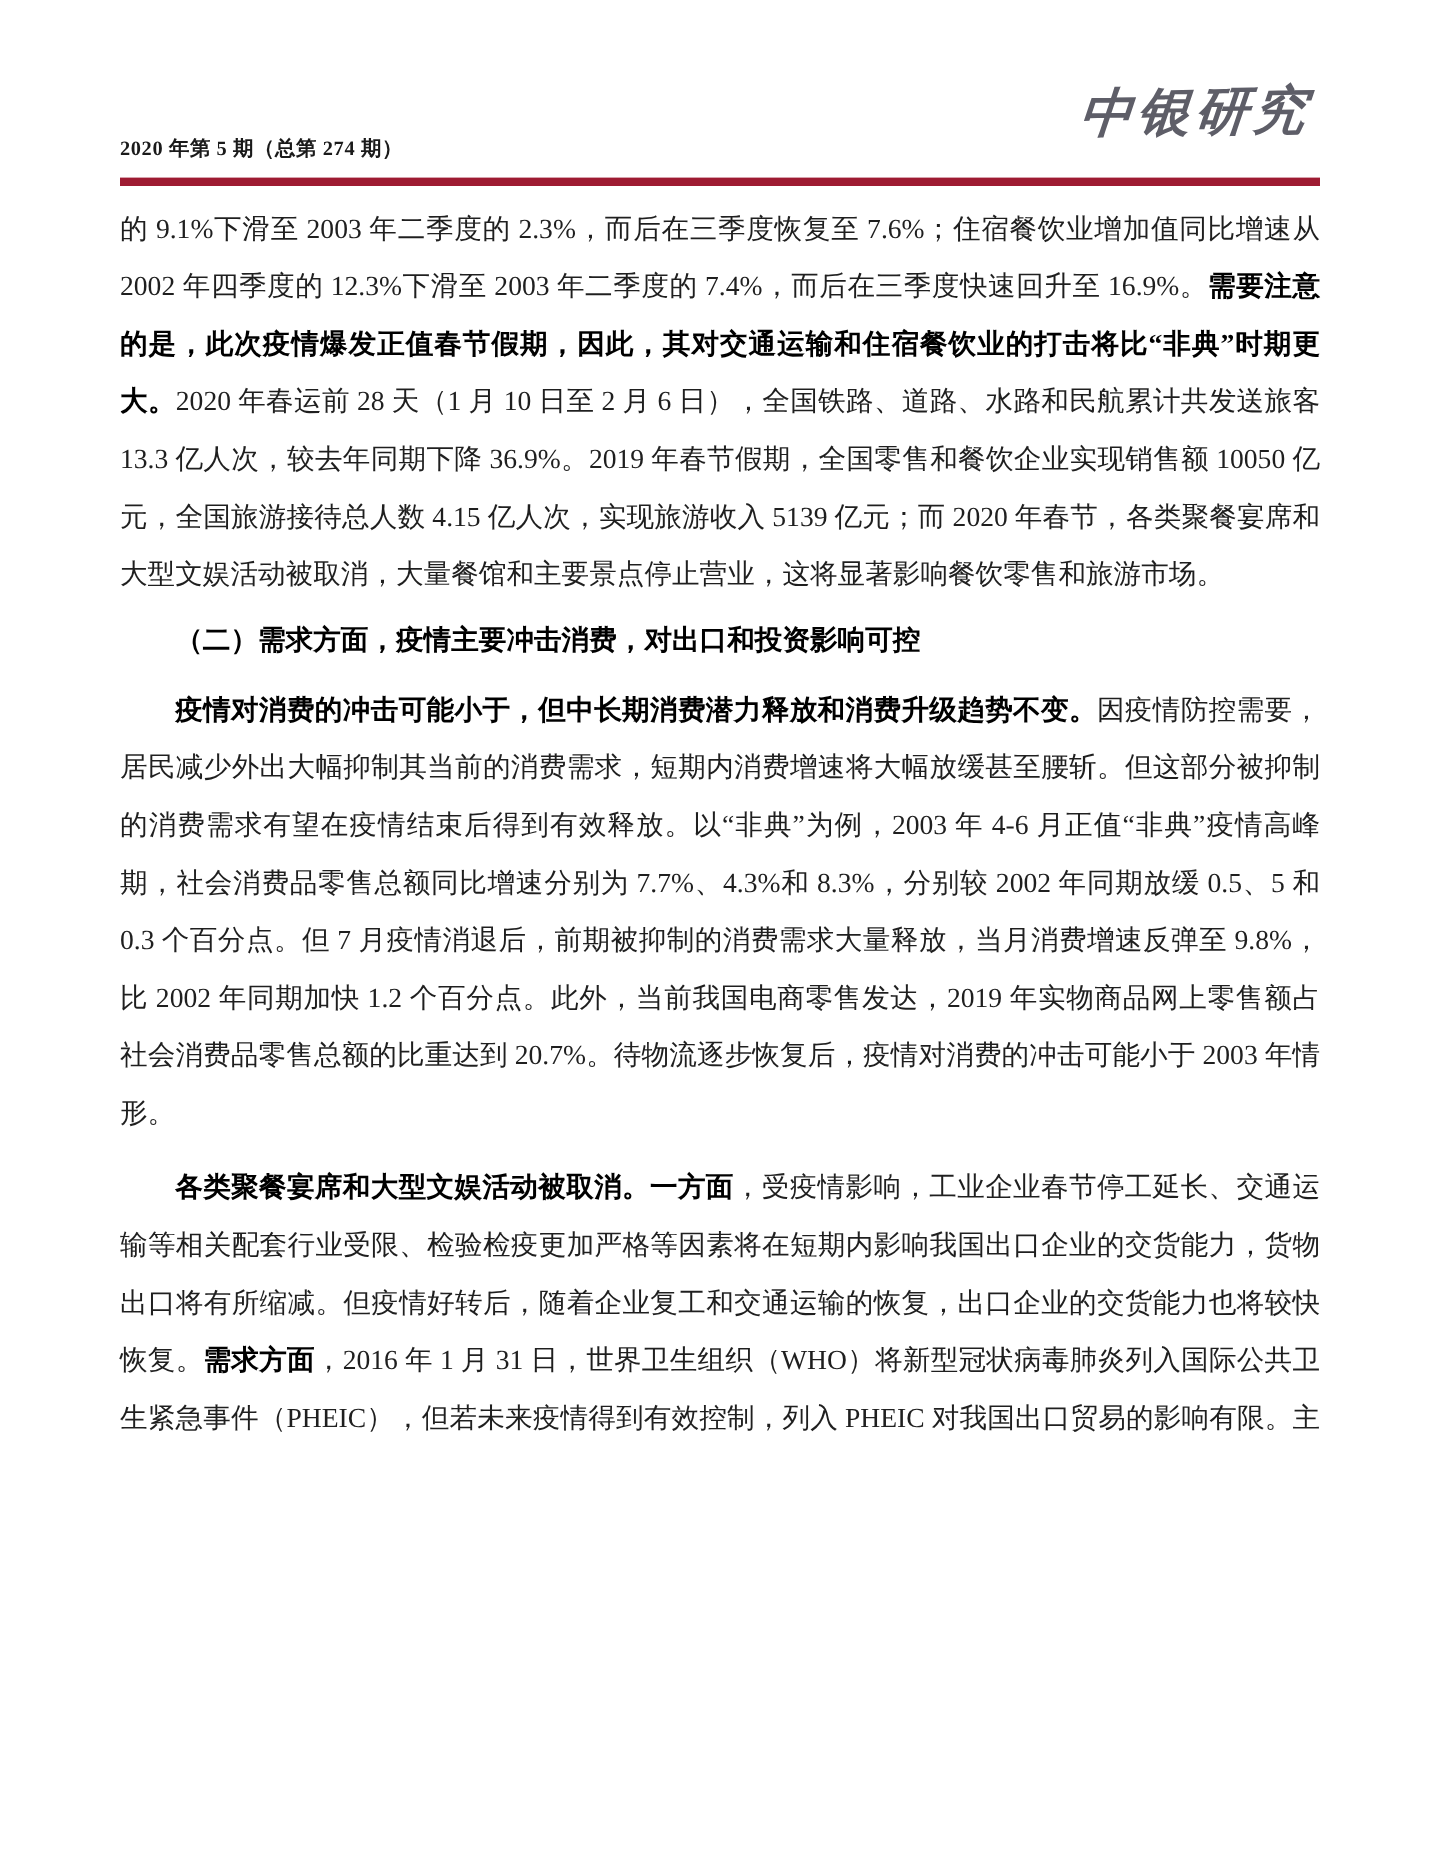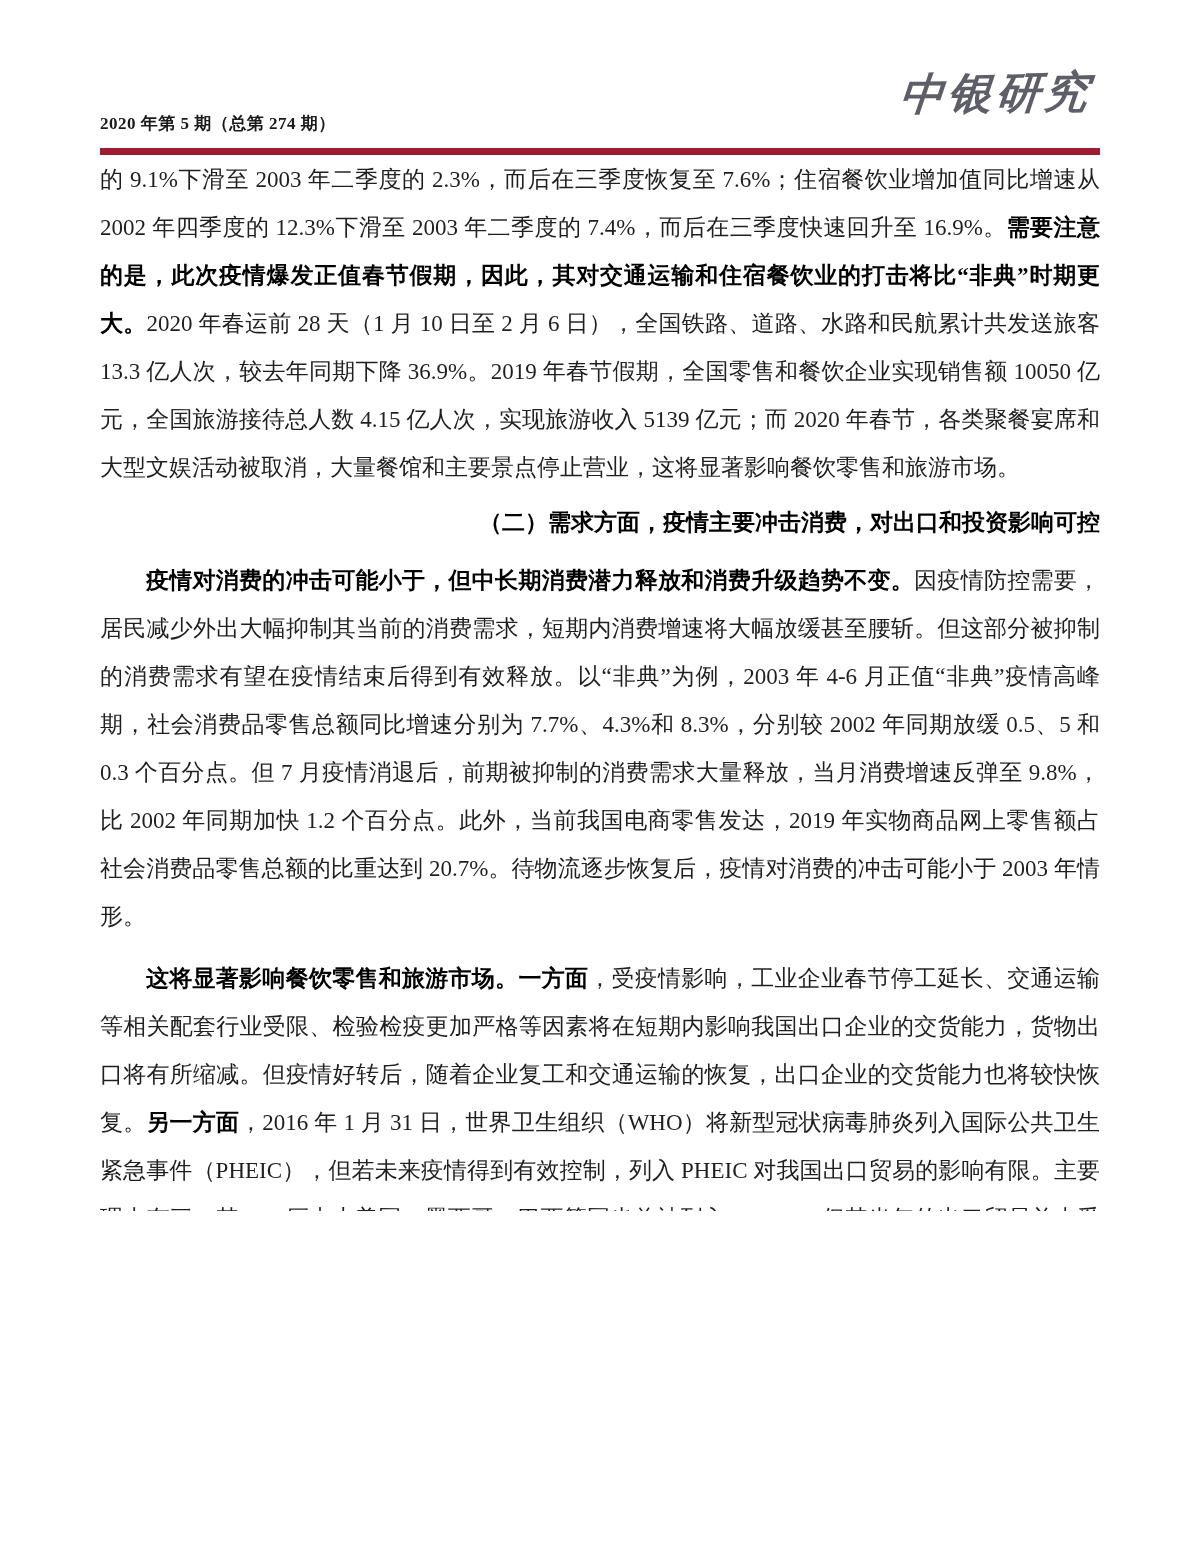--- a/index.html
+++ b/index.html
@@ -44,21 +44,21 @@
     top: 148px;
     width: 1000px;
     height: 7px;
     background: #9e1b32;
   }
 
   
   .doc-body {
     position: absolute;
     left: 100px;
-    top: 156px;
+    top: 167px;
     width: 1000px;
     color: #1f1f1f;
     font-size: 23px;
     line-height: 48px;
     text-align: justify;
   }
   .doc-body p {
     margin: 0;
   }
   .para-indent {
@@ -70,21 +70,21 @@
   }
   .section-heading {
     margin: 0;
     padding-left: 2em;
     font-size: 23px;
     font-weight: bold;
     color: #000000;
     line-height: 48px;
     margin-top: 7px;
     margin-bottom: 10px;
-    text-align: right;
+    text-align: left;
   }
   .para-gap {
     margin-top: 14px !important;
   }
 
   
   .footer-rule {
     position: absolute;
     left: 100px;
     top: 1451px;
@@ -119,21 +119,21 @@
       <span>的 9.1%下滑至 2003 年二季度的 2.3%，而后在三季度恢复至 7.6%；住宿餐饮业增加值同比增速从 2002 年四季度的 12.3%下滑至 2003 年二季度的 7.4%，而后在三季度快速回升至 16.9%。</span><span class="run-bold">需要注意的是，此次疫情爆发正值春节假期，因此，其对交通运输和住宿餐饮业的打击将比“非典”时期更大。</span><span>2020 年春运前 28 天（1 月 10 日至 2 月 6 日），全国铁路、道路、水路和民航累计共发送旅客 13.3 亿人次，较去年同期下降 36.9%。2019 年春节假期，全国零售和餐饮企业实现销售额 10050 亿元，全国旅游接待总人数 4.15 亿人次，实现旅游收入 5139 亿元；而 2020 年春节，各类聚餐宴席和大型文娱活动被取消，大量餐馆和主要景点停止营业，这将显著影响餐饮零售和旅游市场。</span>
     </p>
 
     <h2 class="section-heading">（二）需求方面，疫情主要冲击消费，对出口和投资影响可控</h2>
 
     <p class="para-indent">
       <span class="run-bold">疫情对消费的冲击可能小于，但中长期消费潜力释放和消费升级趋势不变。</span><span>因疫情防控需要，居民减少外出大幅抑制其当前的消费需求，短期内消费增速将大幅放缓甚至腰斩。但这部分被抑制的消费需求有望在疫情结束后得到有效释放。以“非典”为例，2003 年 4-6 月正值“非典”疫情高峰期，社会消费品零售总额同比增速分别为 7.7%、4.3%和 8.3%，分别较 2002 年同期放缓 0.5、5 和 0.3 个百分点。但 7 月疫情消退后，前期被抑制的消费需求大量释放，当月消费增速反弹至 9.8%，比 2002 年同期加快 1.2 个百分点。此外，当前我国电商零售发达，2019 年实物商品网上零售额占社会消费品零售总额的比重达到 20.7%。待物流逐步恢复后，疫情对消费的冲击可能小于 2003 年情形。</span>
     </p>
 
     <p class="para-indent para-gap">
-      <span class="run-bold">这将显著影响餐饮零售和旅游市场。一方面</span><span>，受疫情影响，工业企业春节停工延长、交通运输等相关配套行业受限、检验检疫更加严格等因素将在短期内影响我国出口企业的交货能力，货物出口将有所缩减。但疫情好转后，随着企业复工和交通运输的恢复，出口企业的交货能力也将较快恢复。</span><span class="run-bold">另一方面</span><span>，2016 年 1 月 31 日，世界卫生组织（WHO）将新型冠状病毒肺炎列入国际公共卫生紧急事件（PHEIC），但若未来疫情得到有效控制，列入 PHEIC 对我国出口贸易的影响有限。主要理由有三：其一，历史上美国、墨西哥、巴西等国也曾被列入 PHEIC，但其当年的出口贸易并未受到较</span>
+      <span class="run-bold">各类聚餐宴席和大型文娱活动被取消。一方面</span><span>，受疫情影响，工业企业春节停工延长、交通运输等相关配套行业受限、检验检疫更加严格等因素将在短期内影响我国出口企业的交货能力，货物出口将有所缩减。但疫情好转后，随着企业复工和交通运输的恢复，出口企业的交货能力也将较快恢复。</span><span class="run-bold">需求方面</span><span>，2016 年 1 月 31 日，世界卫生组织（WHO）将新型冠状病毒肺炎列入国际公共卫生紧急事件（PHEIC），但若未来疫情得到有效控制，列入 PHEIC 对我国出口贸易的影响有限。主要理由有三：其一，历史上美国、墨西哥、巴西等国也曾被列入 PHEIC，但其当年的出口贸易并未受到较</span>
     </p>
 
   </div>
 
   <div class="footer-rule"></div>
 
   <div class="page-number">2</div>
 
 </div>
 

